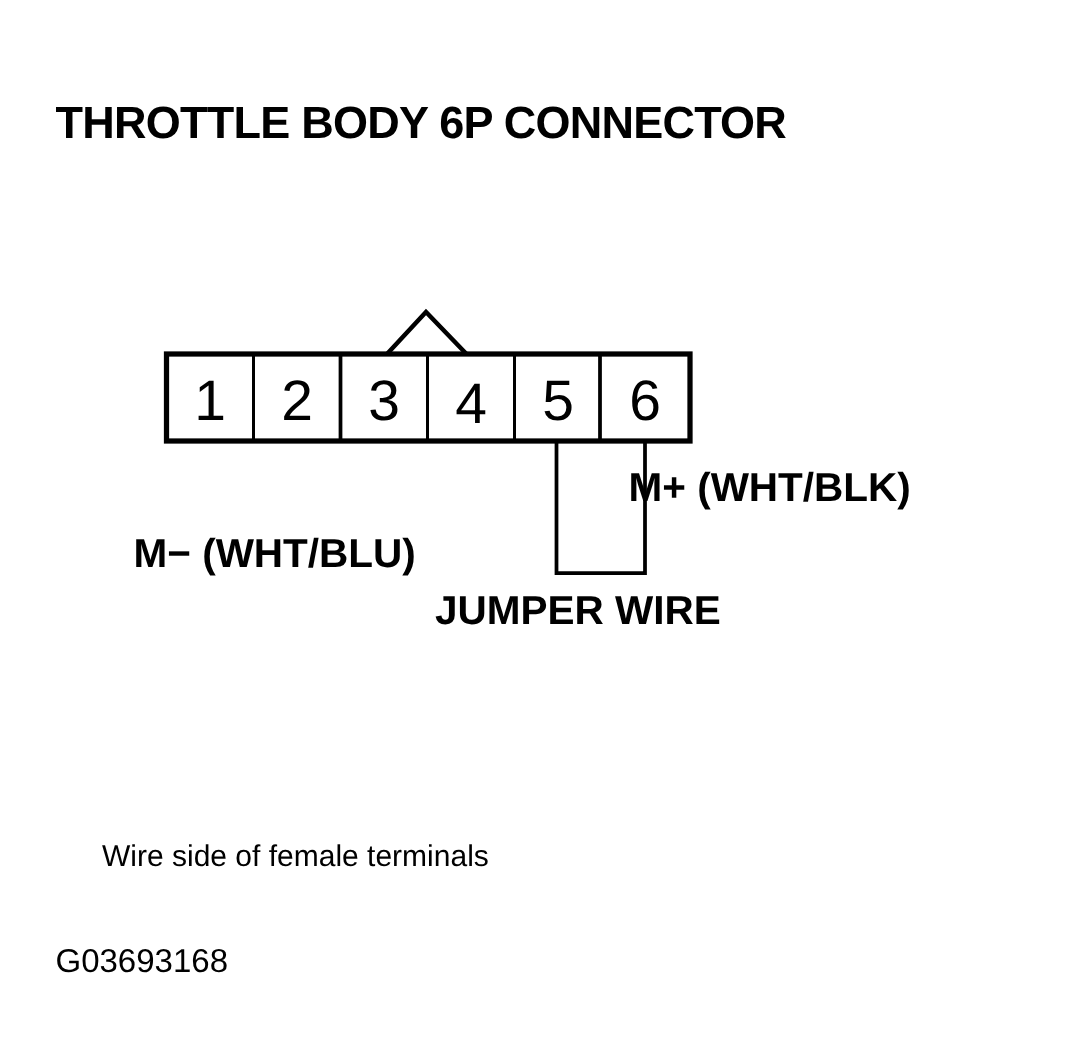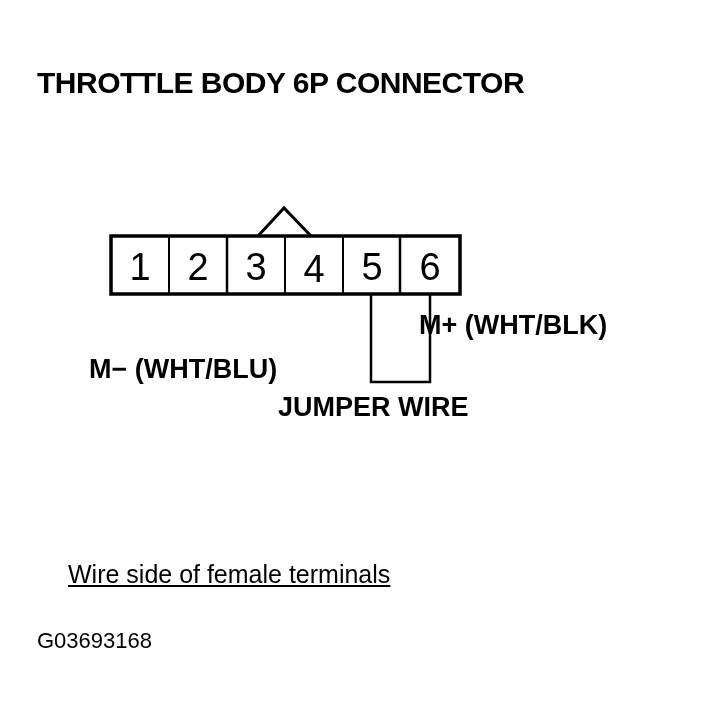--- a/index.html
+++ b/index.html
@@ -1,19 +1,19 @@
 <!DOCTYPE html>
 <html><head>
   <meta charset="utf-8">
   <style>
     html, body { margin: 0; padding: 0; background: #ffffff; }
     body { width: 725px; height: 709px; position: relative; overflow: hidden; font-family: "Liberation Sans", sans-serif; color: #000; }
     .title { position: absolute; left: 37px; top: 66px; font-size: 30px; font-weight: bold; letter-spacing: -0.5px; white-space: nowrap; }
     .label-bold { position: absolute; font-size: 27px; font-weight: bold; white-space: nowrap; }
-    .caption { position: absolute; left: 68px; top: 560px; font-size: 25px; white-space: nowrap; text-decoration: underline; }
+    .caption { position: absolute; left: 68px; top: 560px; font-size: 20px; white-space: nowrap; }
     .figid { position: absolute; left: 37px; top: 628px; font-size: 22px; white-space: nowrap; }
     svg { position: absolute; left: 0; top: 0; }
     .pin { font-family: "Liberation Sans", sans-serif; font-size: 38px; font-weight: normal; }
   </style>
 </head>
 <body>
 
 <div class="title">THROTTLE BODY 6P CONNECTOR</div>
 
 <svg width="725" height="709" viewBox="0 0 725 709">
@@ -33,16 +33,16 @@
   <text class="pin" x="256" y="280" text-anchor="middle">3</text>
   <text class="pin" x="314" y="282" text-anchor="middle">4</text>
   <text class="pin" x="372" y="280" text-anchor="middle">5</text>
   <text class="pin" x="430" y="280" text-anchor="middle">6</text>
 
   <polyline points="371,294 371,382 430,382 430,294" fill="none" stroke="#000" stroke-width="2.5"></polyline>
 </svg>
 
 <div class="label-bold" style="left:89px; top:310px;margin-top:44px;">M− (WHT/BLU)</div>
 <div class="label-bold" style="left:419px; top:310px;">M+ (WHT/BLK)</div>
-<div class="label-bold" style="left:278px; top:392px;">JUMPER WIRE</div>
+<div class="label-bold" style="left:290px; top:392px;">JUMPER WIRE</div>
 
 <div class="caption">Wire side of female terminals</div>
 <div class="figid">G03693168</div>
 
 </body></html>

